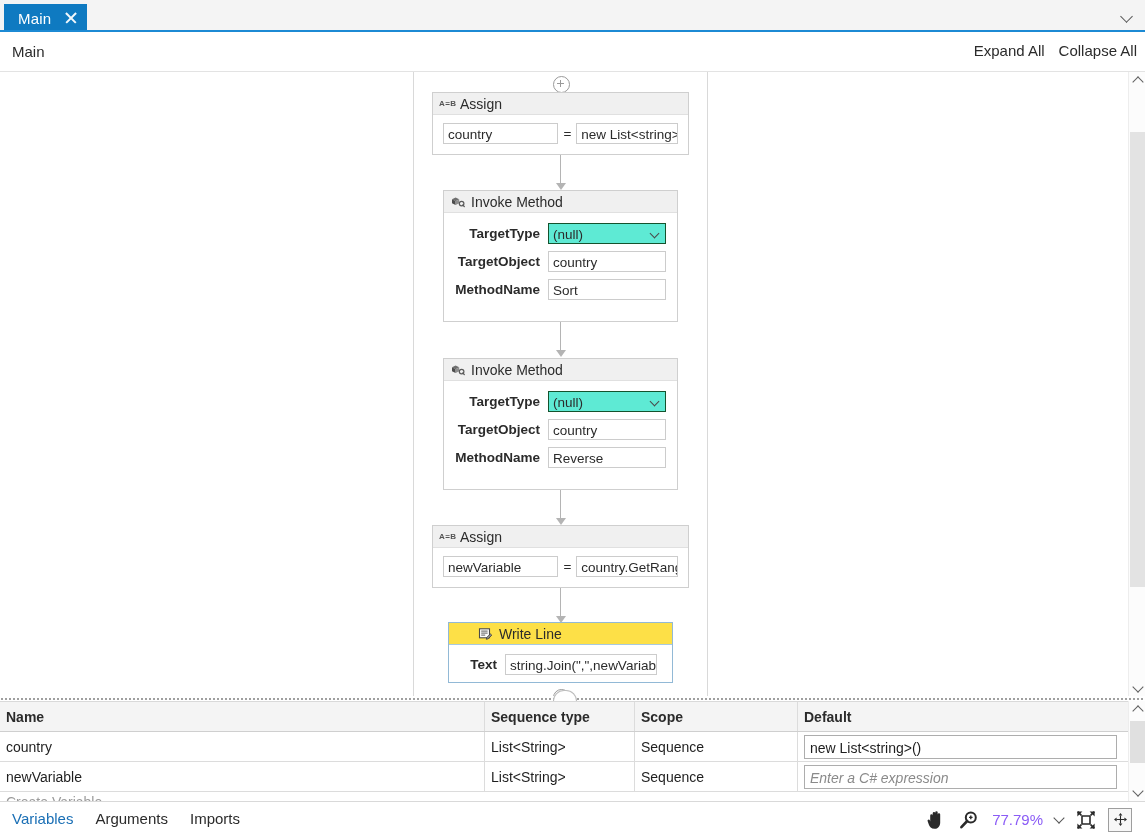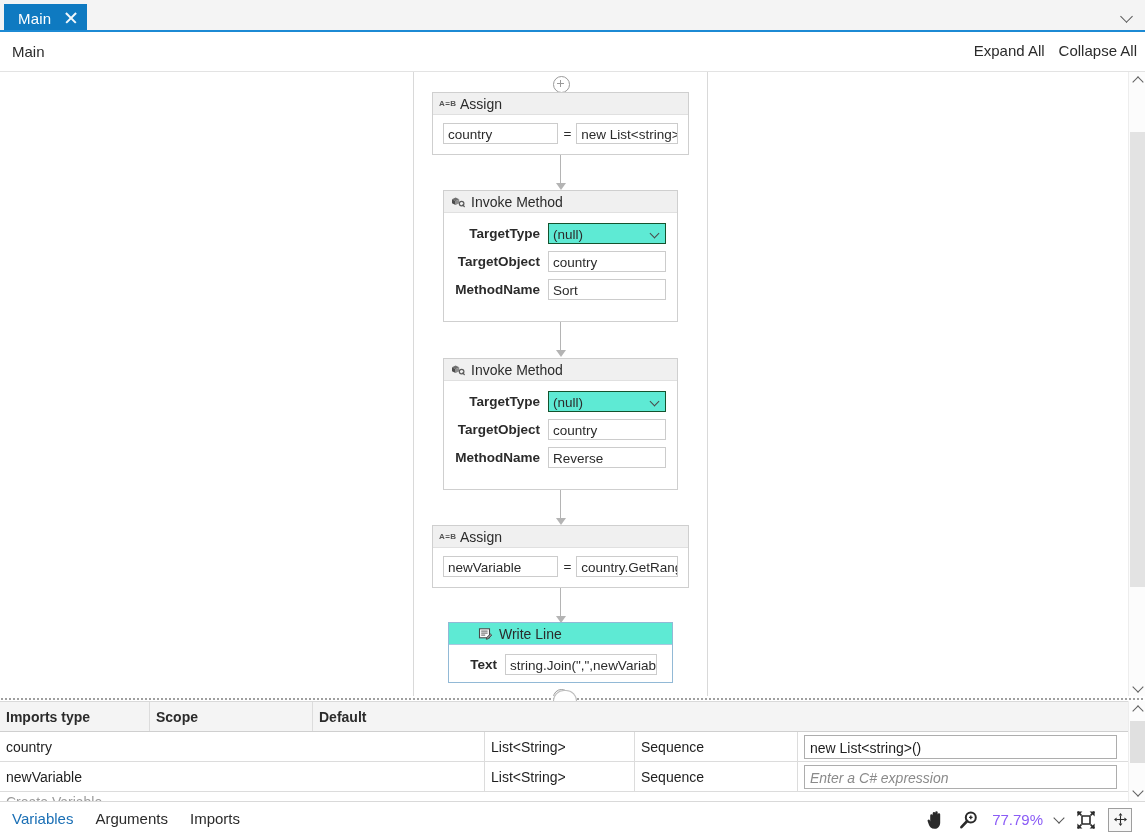--- a/index.html
+++ b/index.html
@@ -46,21 +46,21 @@
 
   .conn{position:absolute;width:1px;background:#b4b4b4;}
   .arrow{position:absolute;width:0;height:0;border-left:5px solid transparent;
       border-right:5px solid transparent;border-top:7px solid #b4b4b4;}
 
   
   .act{position:absolute;background:#fff;border:1px solid #cfcfcf;box-sizing:border-box;}
   .act.selected{border:1px solid #92b9d6;}
   .act-head{height:22px;display:flex;align-items:center;padding-left:6px;background:#f0f0f0;
       border-bottom:1px solid #e0e0e0;box-sizing:border-box;}
-  .act.selected .act-head{background:#5eead4;border-bottom:1px solid #a8c9e0;padding-left:29px;}
+  .act.selected .act-head{background:#fde047;border-bottom:1px solid #a8c9e0;padding-left:29px;}
   .act-title{font-size:14px;color:#2b2b2b;margin-left:6px;}
   .act-body{padding:8px 10px 10px 10px;}
 
   .ico{width:15px;height:13px;flex:0 0 auto;position:relative;}
   .ico-assign{font-size:8px;font-weight:bold;color:#555;letter-spacing:.4px;line-height:13px;
       font-family:"Liberation Sans",sans-serif;}
   .ico-invoke svg,.ico-write svg{display:block;}
 
   .row{display:flex;align-items:center;margin-bottom:7px;}
   .row:last-child{margin-bottom:0;}
@@ -292,21 +292,22 @@
   </div>
 
   <div class="splitter">
     <div class="dots"></div>
     <div class="grip"></div>
   </div>
 
   <div class="varpanel">
     <div class="vtable">
       <div class="vrow head">
-        <div class="vcell c-type">Imports type</div>
+        <div class="vcell c-name">Name</div>
+        <div class="vcell c-type">Sequence type</div>
         <div class="vcell c-scope">Scope</div>
         <div class="vcell c-def">Default</div>
       </div>
 
       <div class="vrow">
         <div class="vcell c-name">country</div>
         <div class="vcell c-type">List&lt;String&gt;</div>
         <div class="vcell c-scope">Sequence</div>
         <div class="vcell c-def">
           <div class="vinput">new List&lt;string&gt;()</div>

